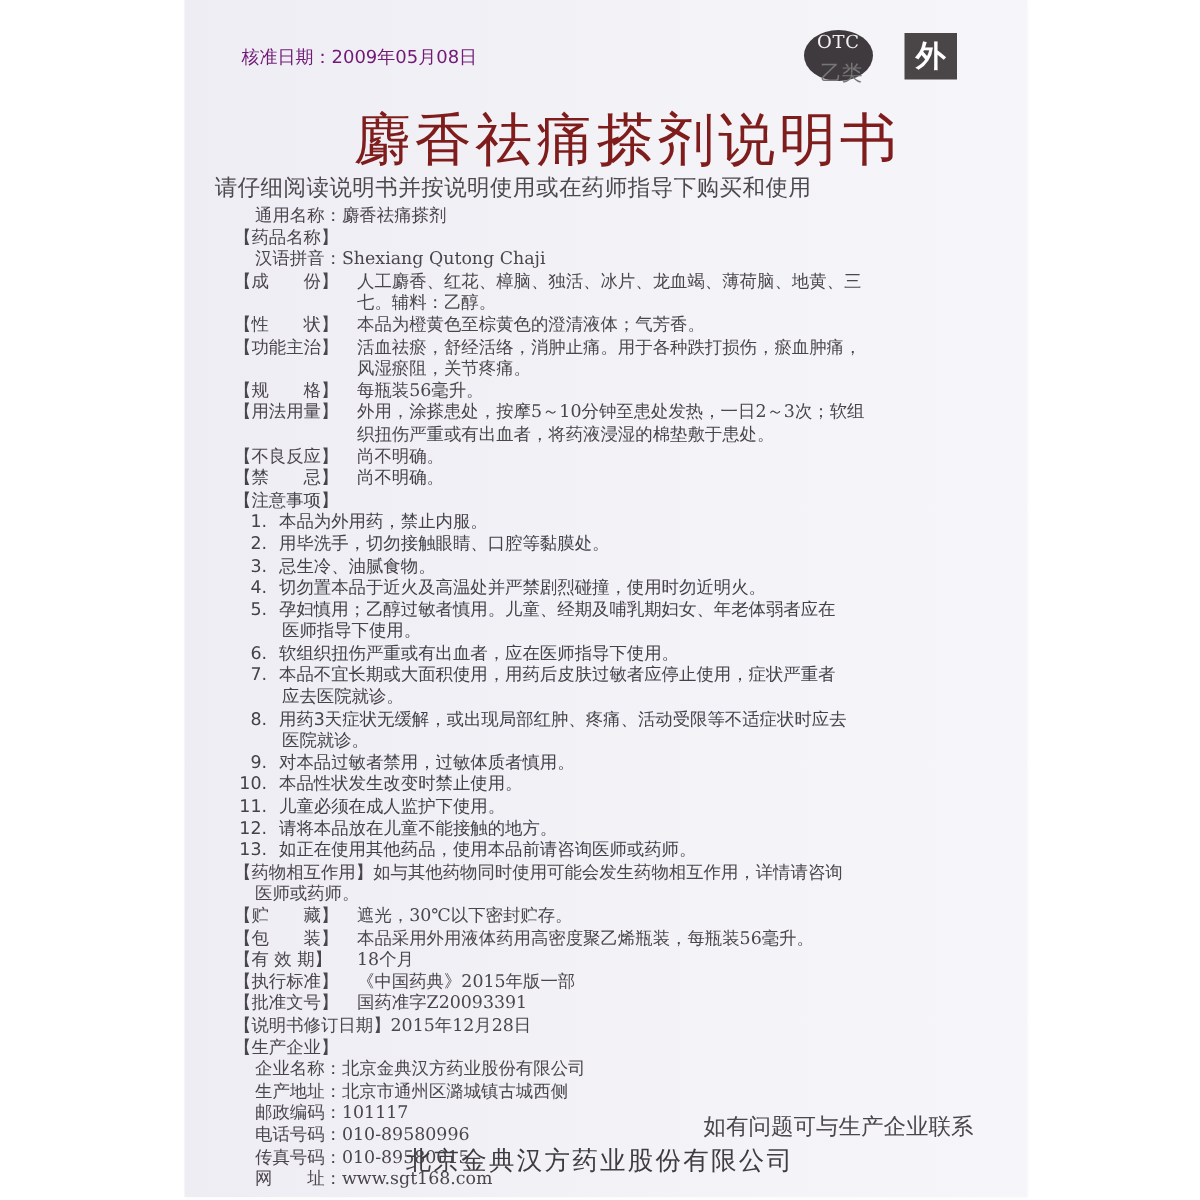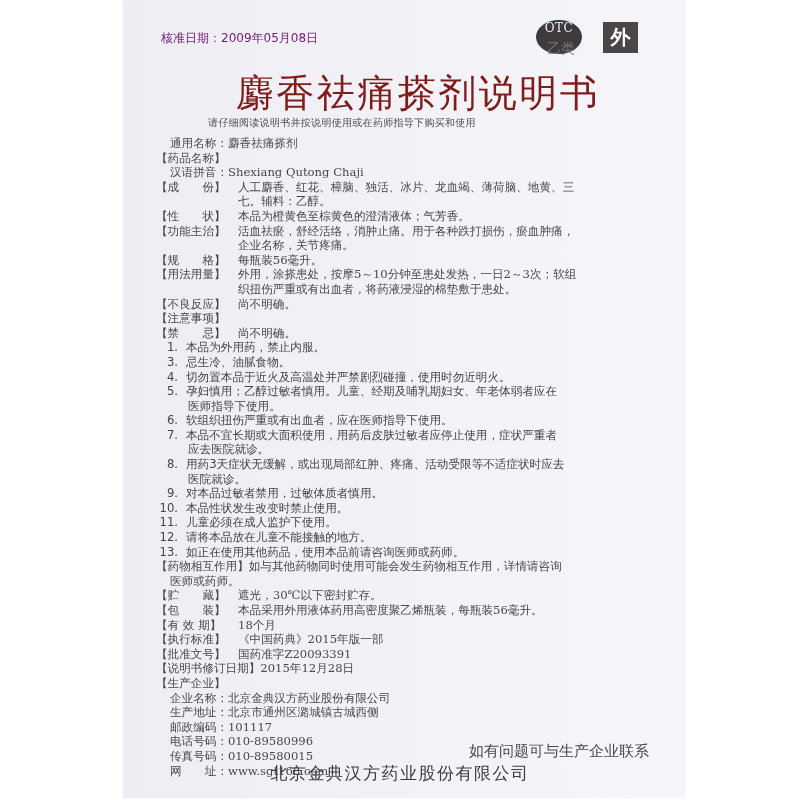--- a/index.html
+++ b/index.html
@@ -25,21 +25,21 @@
   .wai {
     left:603px; top:22px; width:35px; height:31px; background:#4a4547;
     color:#fff; font-size:20px; font-weight:bold; line-height:31px; text-align:center;
   }
   .title {
     left:18px; width:800px; top:68px; text-align:center;
     font-size:38px; color:#7f1d1d; letter-spacing:2.5px;
   }
   .subtitle {
     left:0; width:684px; top:116px; text-align:center;
-    font-size:10px; color:#4d4a4e; letter-spacing:0.3px;
+    font-size:15px; color:#4d4a4e; letter-spacing:0.3px;
   }
   .body-block {
     position:absolute; left:156px; top:136px; width:510px;
     font-family:"DejaVu Serif", serif; font-size:11.6px; color:#4a474c;
   }
   .line { height:14.6px; line-height:14.6px; white-space:nowrap; position:relative; }
   .lbl { display:inline-block; width:82px; }
   .cont { padding-left:82px; }
   .sub-lbl { padding-left:14px; }
   .note {
@@ -82,43 +82,44 @@
   </div>
   <div class="line cont">七。辅料：乙醇。</div>
 
   <div class="line">
     <span class="lbl">【性　　状】</span><span>本品为橙黄色至棕黄色的澄清液体；气芳香。</span>
   </div>
 
   <div class="line">
     <span class="lbl">【功能主治】</span><span>活血祛瘀，舒经活络，消肿止痛。用于各种跌打损伤，瘀血肿痛，</span>
   </div>
-  <div class="line cont">企业名称，关节疼痛。</div>
+  <div class="line cont">风湿瘀阻，关节疼痛。</div>
 
   <div class="line">
     <span class="lbl">【规　　格】</span><span>每瓶装56毫升。</span>
   </div>
 
   <div class="line">
     <span class="lbl">【用法用量】</span><span>外用，涂搽患处，按摩5～10分钟至患处发热，一日2～3次；软组</span>
   </div>
   <div class="line cont">织扭伤严重或有出血者，将药液浸湿的棉垫敷于患处。</div>
 
   <div class="line">
     <span class="lbl">【不良反应】</span><span>尚不明确。</span>
   </div>
 
   <div class="line note">
-    <span>【注意事项】</span>
+    <span class="lbl">【禁　　忌】</span><span>尚不明确。</span>
   </div>
 
   <div class="line note">
-    <span class="lbl">【禁　　忌】</span><span>尚不明确。</span>
+    <span>【注意事项】</span>
   </div>
   <div class="line note"><span class="num">1.</span><span>本品为外用药，禁止内服。</span></div>
+  <div class="line note"><span class="num">2.</span><span>用毕洗手，切勿接触眼睛、口腔等黏膜处。</span></div>
   <div class="line note"><span class="num">3.</span><span>忌生冷、油腻食物。</span></div>
   <div class="line note"><span class="num">4.</span><span>切勿置本品于近火及高温处并严禁剧烈碰撞，使用时勿近明火。</span></div>
   <div class="line note"><span class="num">5.</span><span>孕妇慎用；乙醇过敏者慎用。儿童、经期及哺乳期妇女、年老体弱者应在</span></div>
   <div class="line note note-cont">医师指导下使用。</div>
   <div class="line note"><span class="num">6.</span><span>软组织扭伤严重或有出血者，应在医师指导下使用。</span></div>
   <div class="line note"><span class="num">7.</span><span>本品不宜长期或大面积使用，用药后皮肤过敏者应停止使用，症状严重者</span></div>
   <div class="line note note-cont">应去医院就诊。</div>
   <div class="line note"><span class="num">8.</span><span>用药3天症状无缓解，或出现局部红肿、疼痛、活动受限等不适症状时应去</span></div>
   <div class="line note note-cont">医院就诊。</div>
   <div class="line note"><span class="num">9.</span><span>对本品过敏者禁用，过敏体质者慎用。</span></div>

